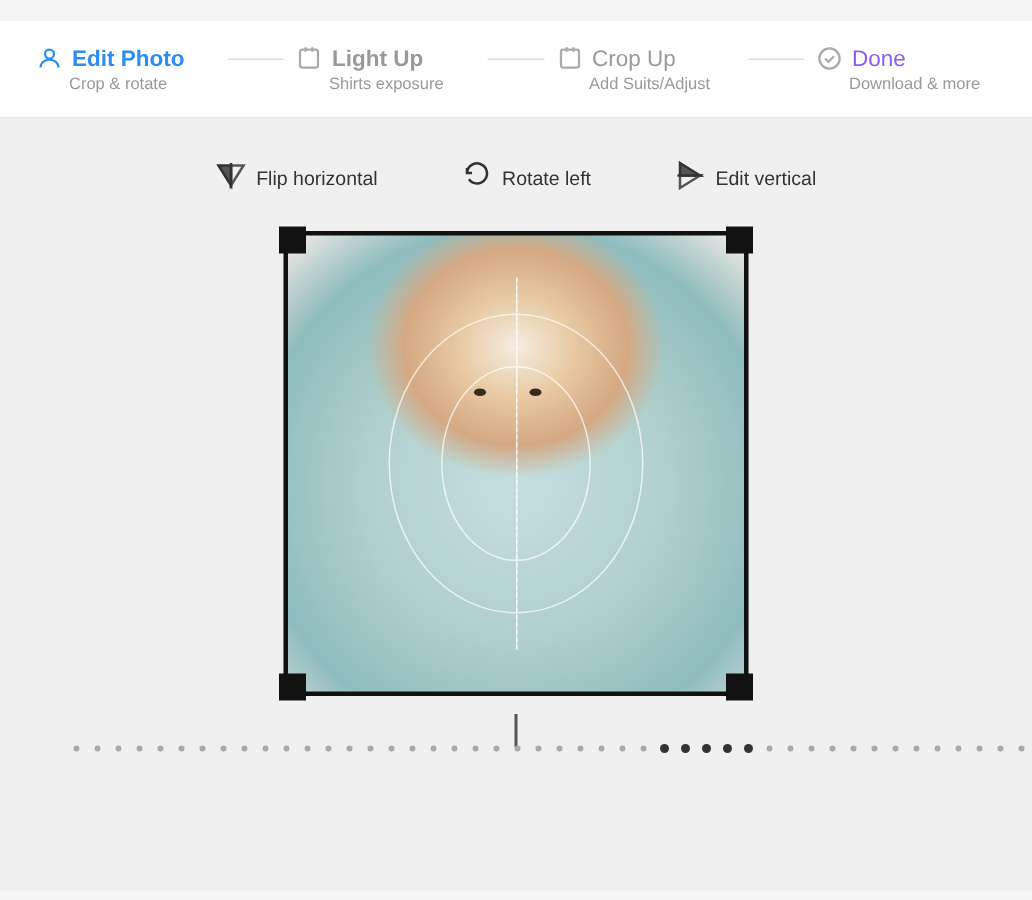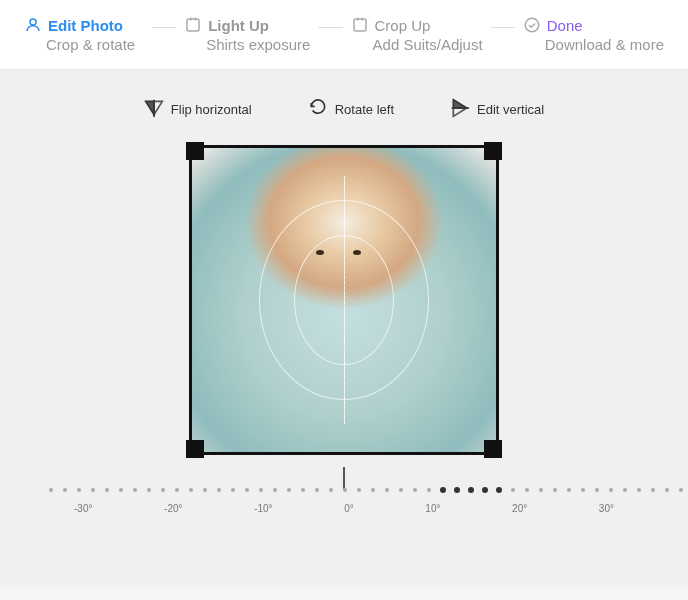--- a/index.html
+++ b/index.html
@@ -12,20 +12,21 @@
     }
 
     
     .steps-bar {
       display: flex;
       align-items: center;
       padding: 16px 24px;
       background: #fff;
       border-bottom: 1px solid #e8e8e8;
       gap: 0;
+      margin-top: 14px;
     }
     .step {
       display: flex;
       flex-direction: column;
       align-items: flex-start;
       min-width: 120px;
     }
     .step-header {
       display: flex;
       align-items: center;
@@ -33,21 +34,21 @@
     }
     .step-title {
       font-size: 15px;
       font-weight: 600;
       color: #1a1a1a;
     }
     .step-title.active {
       color: #2b8ef0;
     }
     .step-subtitle {
-      font-size: 15px;
+      font-size: 11px;
       color: #999;
       margin-top: 2px;
       padding-left: 22px;
     }
     .step-icon {
       width: 18px;
       height: 18px;
       display: flex;
       align-items: center;
       justify-content: center;
@@ -378,24 +379,15 @@
         <div class="ruler-dot"></div>
         <div class="ruler-dot"></div>
         <div class="ruler-dot"></div>
         <div class="ruler-dot"></div>
         <div class="ruler-dot"></div>
         <div class="ruler-dot"></div>
         <div class="ruler-dot"></div>
         <div class="ruler-dot"></div>
         <div class="ruler-dot"></div>
       </div>
-    <div class="ruler-labels">
-      <span>-30°</span>
-      <span>-20°</span>
-      <span>-10°</span>
-      <span>0°</span>
-      <span>10°</span>
-      <span>20°</span>
-      <span>30°</span>
-    </div>
   </div>
 
 </div>
 
 </body></html>

